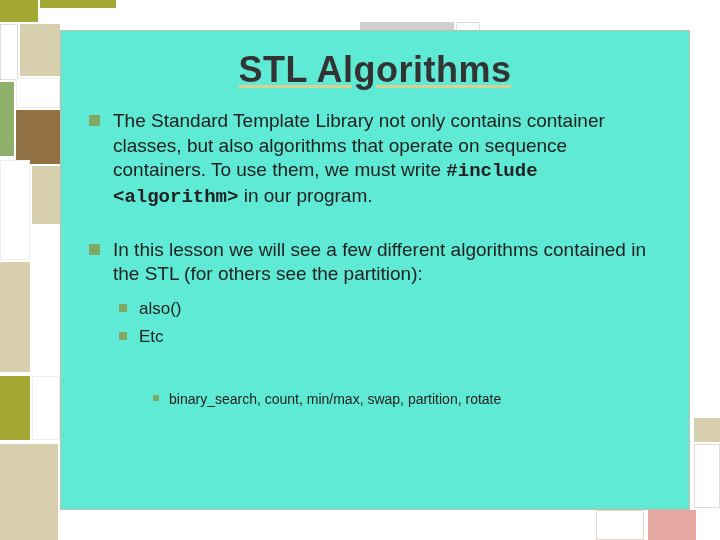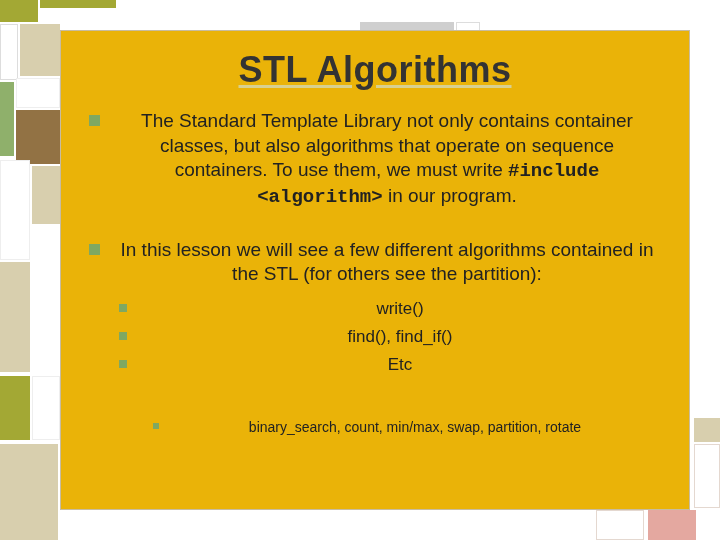--- a/index.html
+++ b/index.html
@@ -11,21 +11,21 @@
     font-family: Arial, sans-serif;
     overflow: hidden;
   }
   .bg-block { position: absolute; }
   .slide-area {
     position: absolute;
     left: 60px;
     top: 30px;
     right: 30px;
     bottom: 30px;
-    background: #eab308;
+    background: #5eead4;
     border: 1px solid #c8bca0;
     padding: 18px 28px 20px 28px;
   }
   .title {
     font-family: Arial, sans-serif;
     font-size: 36px;
     text-align: center;
     color: #333;
     text-decoration: underline;
     text-decoration-color: #d8d090;
@@ -34,21 +34,20 @@
     letter-spacing: 0.5px;
   }
   .bullet-list { list-style: none; }
   .bullet-item-l1 {
     position: relative;
     padding-left: 24px;
     font-size: 19px;
     color: #222;
     line-height: 1.3;
     margin-bottom: 28px;
-    text-align: center;
   }
   .bullet-item-l1::before {
     content: '';
     position: absolute;
     left: 0;
     top: 6px;
     width: 11px;
     height: 11px;
     background: #7fa862;
   }
@@ -131,22 +130,21 @@
   <h1 class="title">STL Algorithms</h1>
 
   <ul class="bullet-list">
     <li class="bullet-item-l1">
       <span>The Standard Template Library not only contains container classes, but also algorithms that operate on sequence containers. To use them, we must write </span><span class="code-text">#include &lt;algorithm&gt;</span><span> in our program.</span>
     </li>
 
     <li class="bullet-item-l1">
       <span>In this lesson we will see a few different algorithms contained in the STL (for others see the partition):</span>
       <ul class="sub-list-l2">
-        <li class="bullet-item-l2"><span>write()</span></li>
-        <li class="bullet-item-l2"><span>find(), find_if()</span></li>
+        <li class="bullet-item-l2"><span>also()</span></li>
         <li class="bullet-item-l2">
           <span>Etc</span>
           <ul class="sub-list-l3">
             <li class="bullet-item-l3"><span>binary_search, count, min/max, swap, partition, rotate</span></li>
           </ul>
         </li>
       </ul>
     </li>
   </ul>
 </div>

